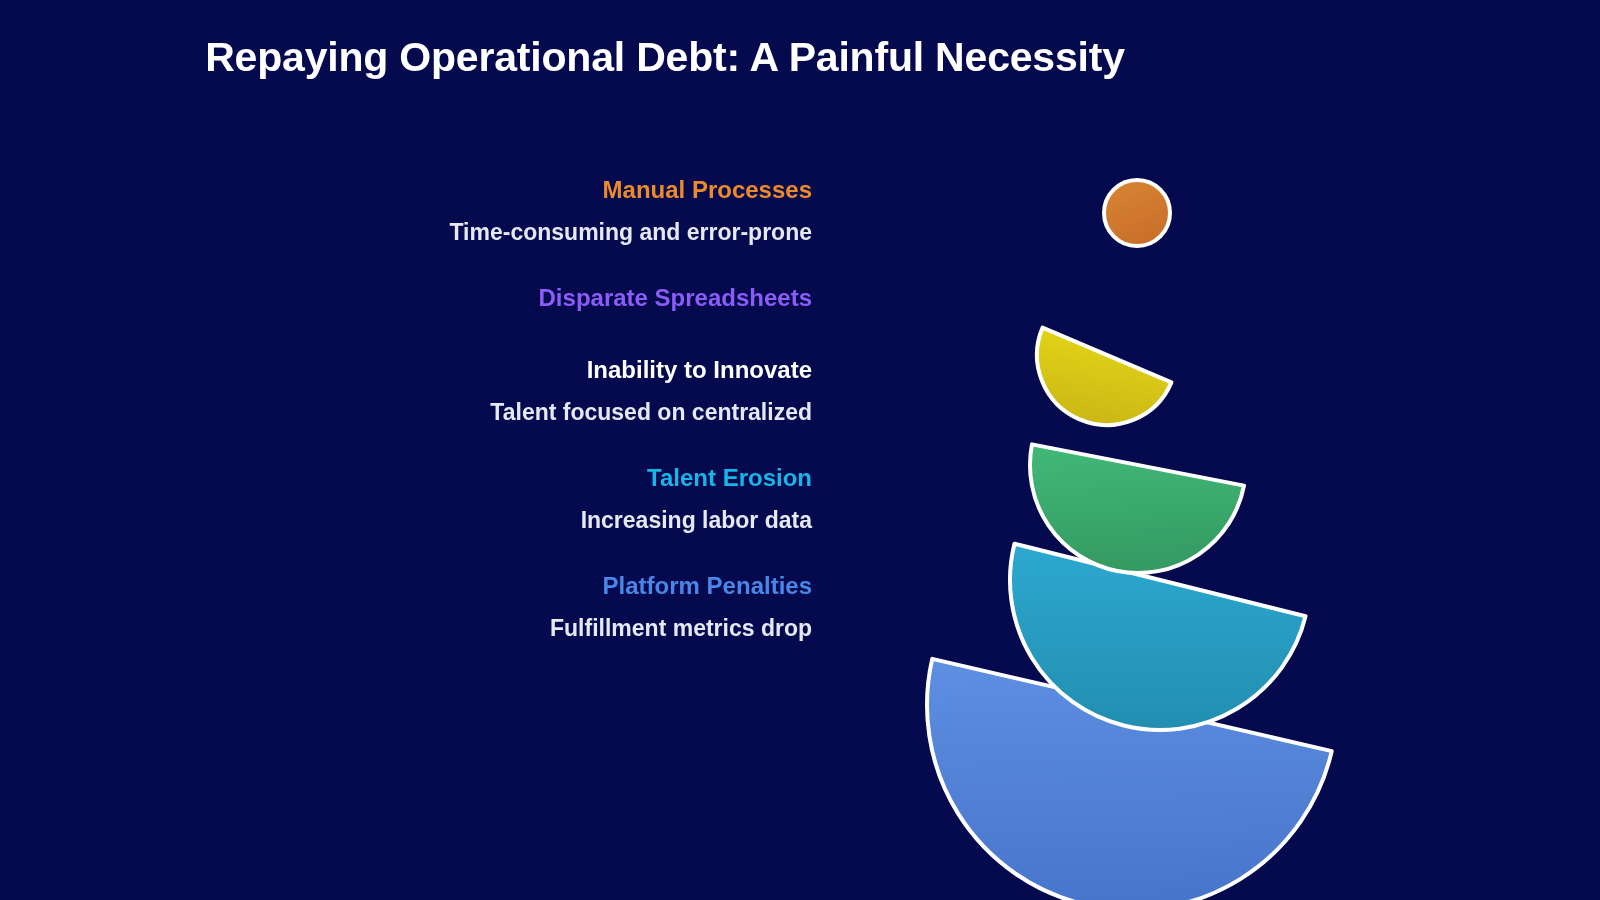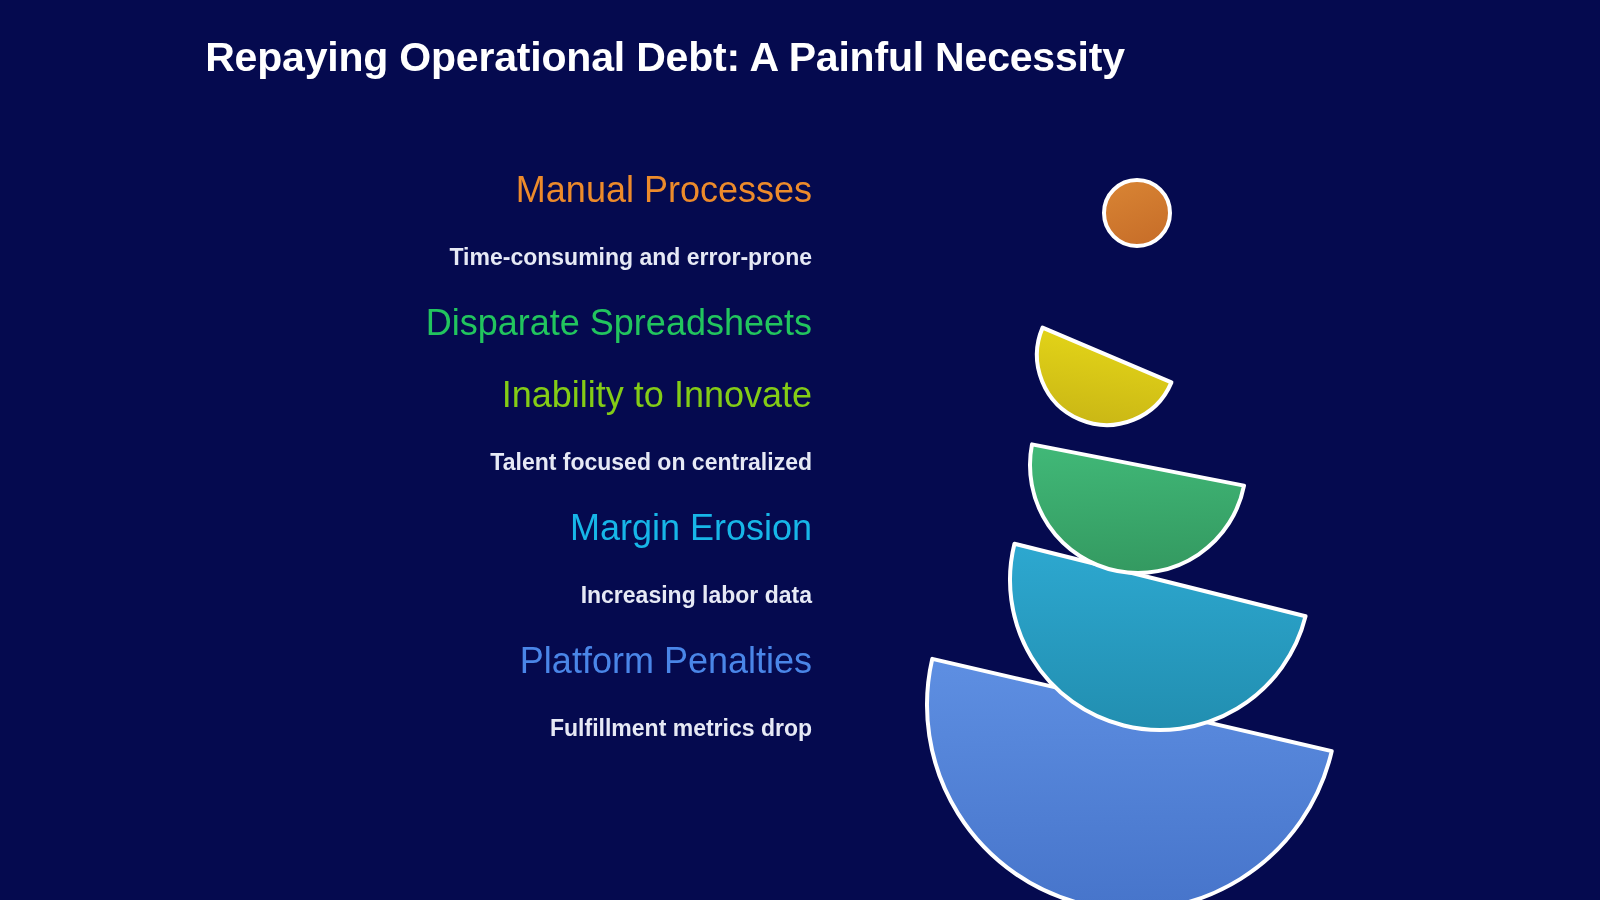--- a/index.html
+++ b/index.html
@@ -46,32 +46,32 @@
     box-sizing: border-box;
     text-align: right;
   }
 
   .item {
     margin-bottom: 28px;
   }
   .item:last-child { margin-bottom: 0; }
 
   .item-heading {
-    font-size: 36px;
-    font-weight: normal;
+    font-size: 24px;
+    font-weight: bold;
     line-height: 44px;
     white-space: nowrap;
   }
 
   .item-sub {
     font-size: 23px;
     font-weight: bold;
     line-height: 32px;
     color: #e6e9f5;
-    margin-top: 29px;
+    margin-top: 4px;
     white-space: nowrap;
   }
 
   
   .graphic {
     position: absolute;
     left: 860px;
     top: 150px;
     width: 520px;
     height: 700px;
@@ -91,30 +91,30 @@
   <div class="slide-title">Repaying Operational Debt: A Painful Necessity</div>
 
   <div class="items-column">
 
     <div class="item">
       <div class="item-heading" style="color:#ED8B2B">Manual Processes</div>
       <div class="item-sub">Time-consuming and error-prone</div>
     </div>
 
     <div class="item">
-      <div class="item-heading" style="color:#22c55e">Disparate Spreadsheets</div>
+      <div class="item-heading" style="color:#8b5cf6">Disparate Spreadsheets</div>
     </div>
 
     <div class="item">
-      <div class="item-heading" style="color:#84cc16">Inability to Innovate</div>
+      <div class="item-heading" style="color:#ffffff">Inability to Innovate</div>
       <div class="item-sub">Talent focused on centralized</div>
     </div>
 
     <div class="item">
-      <div class="item-heading" style="color:#17B6E8">Margin Erosion</div>
+      <div class="item-heading" style="color:#17B6E8">Talent Erosion</div>
       <div class="item-sub">Increasing labor data</div>
     </div>
 
     <div class="item">
       <div class="item-heading" style="color:#4A86E8">Platform Penalties</div>
       <div class="item-sub">Fulfillment metrics drop</div>
     </div>
 
   </div>
 

